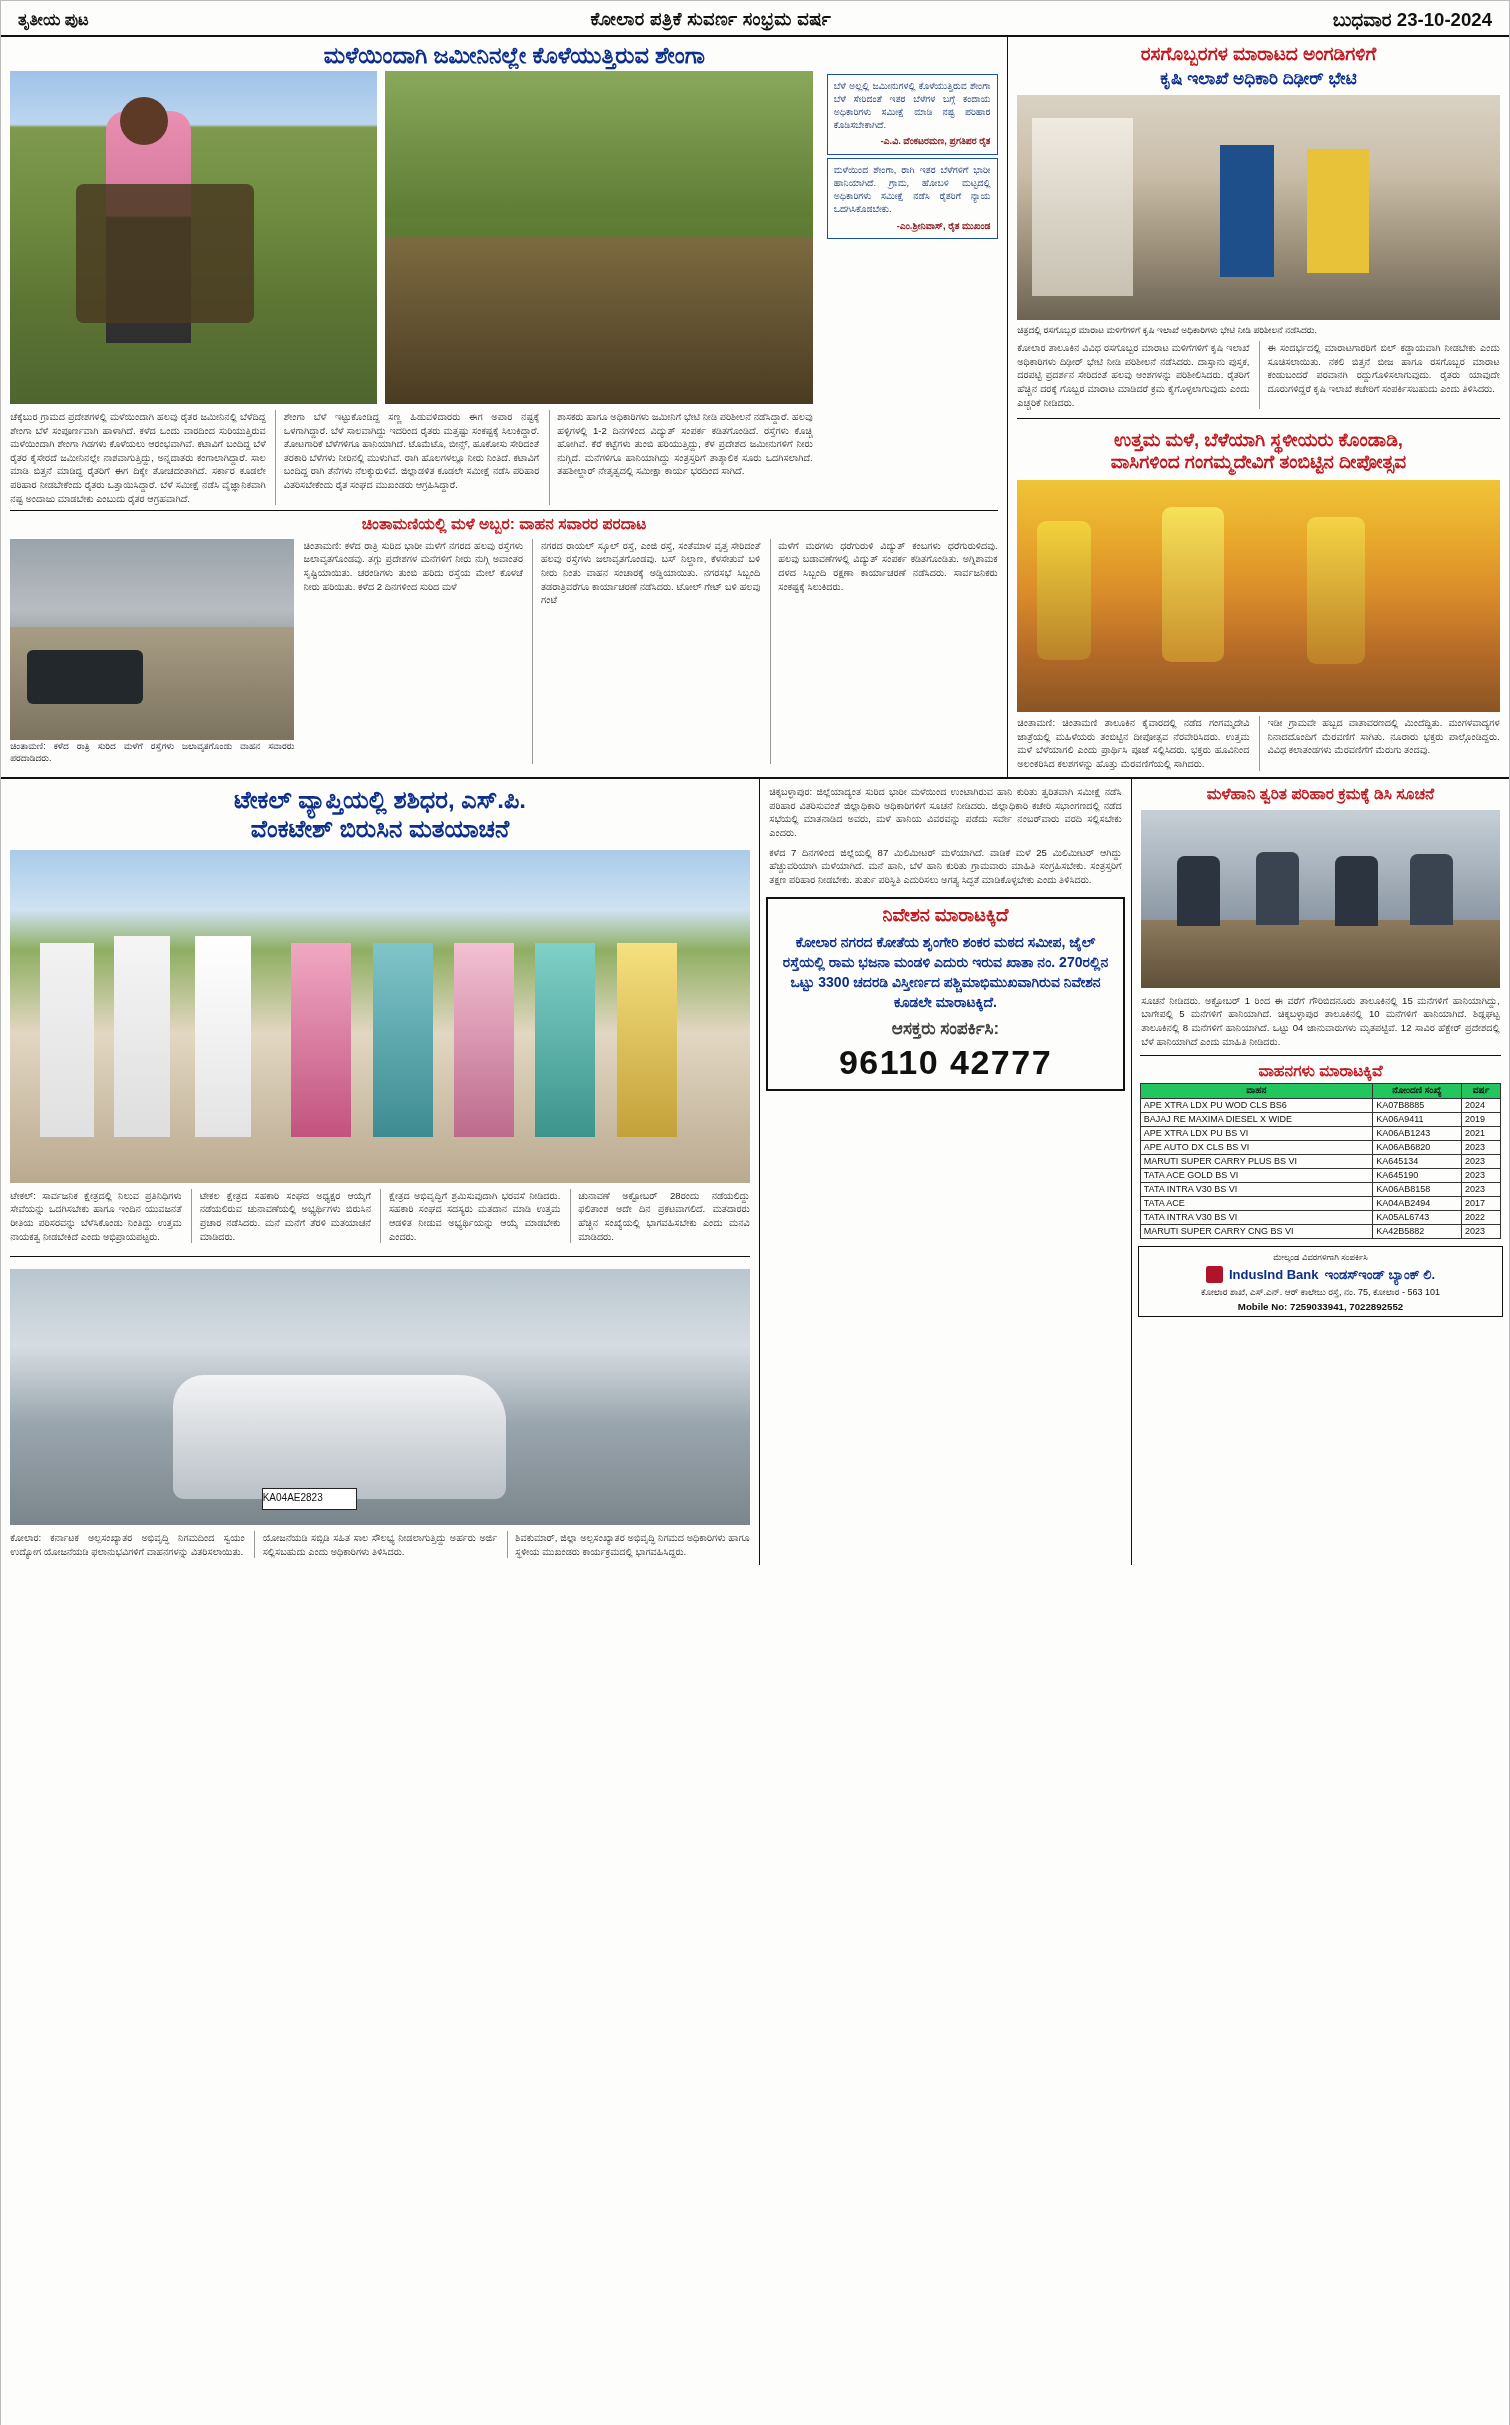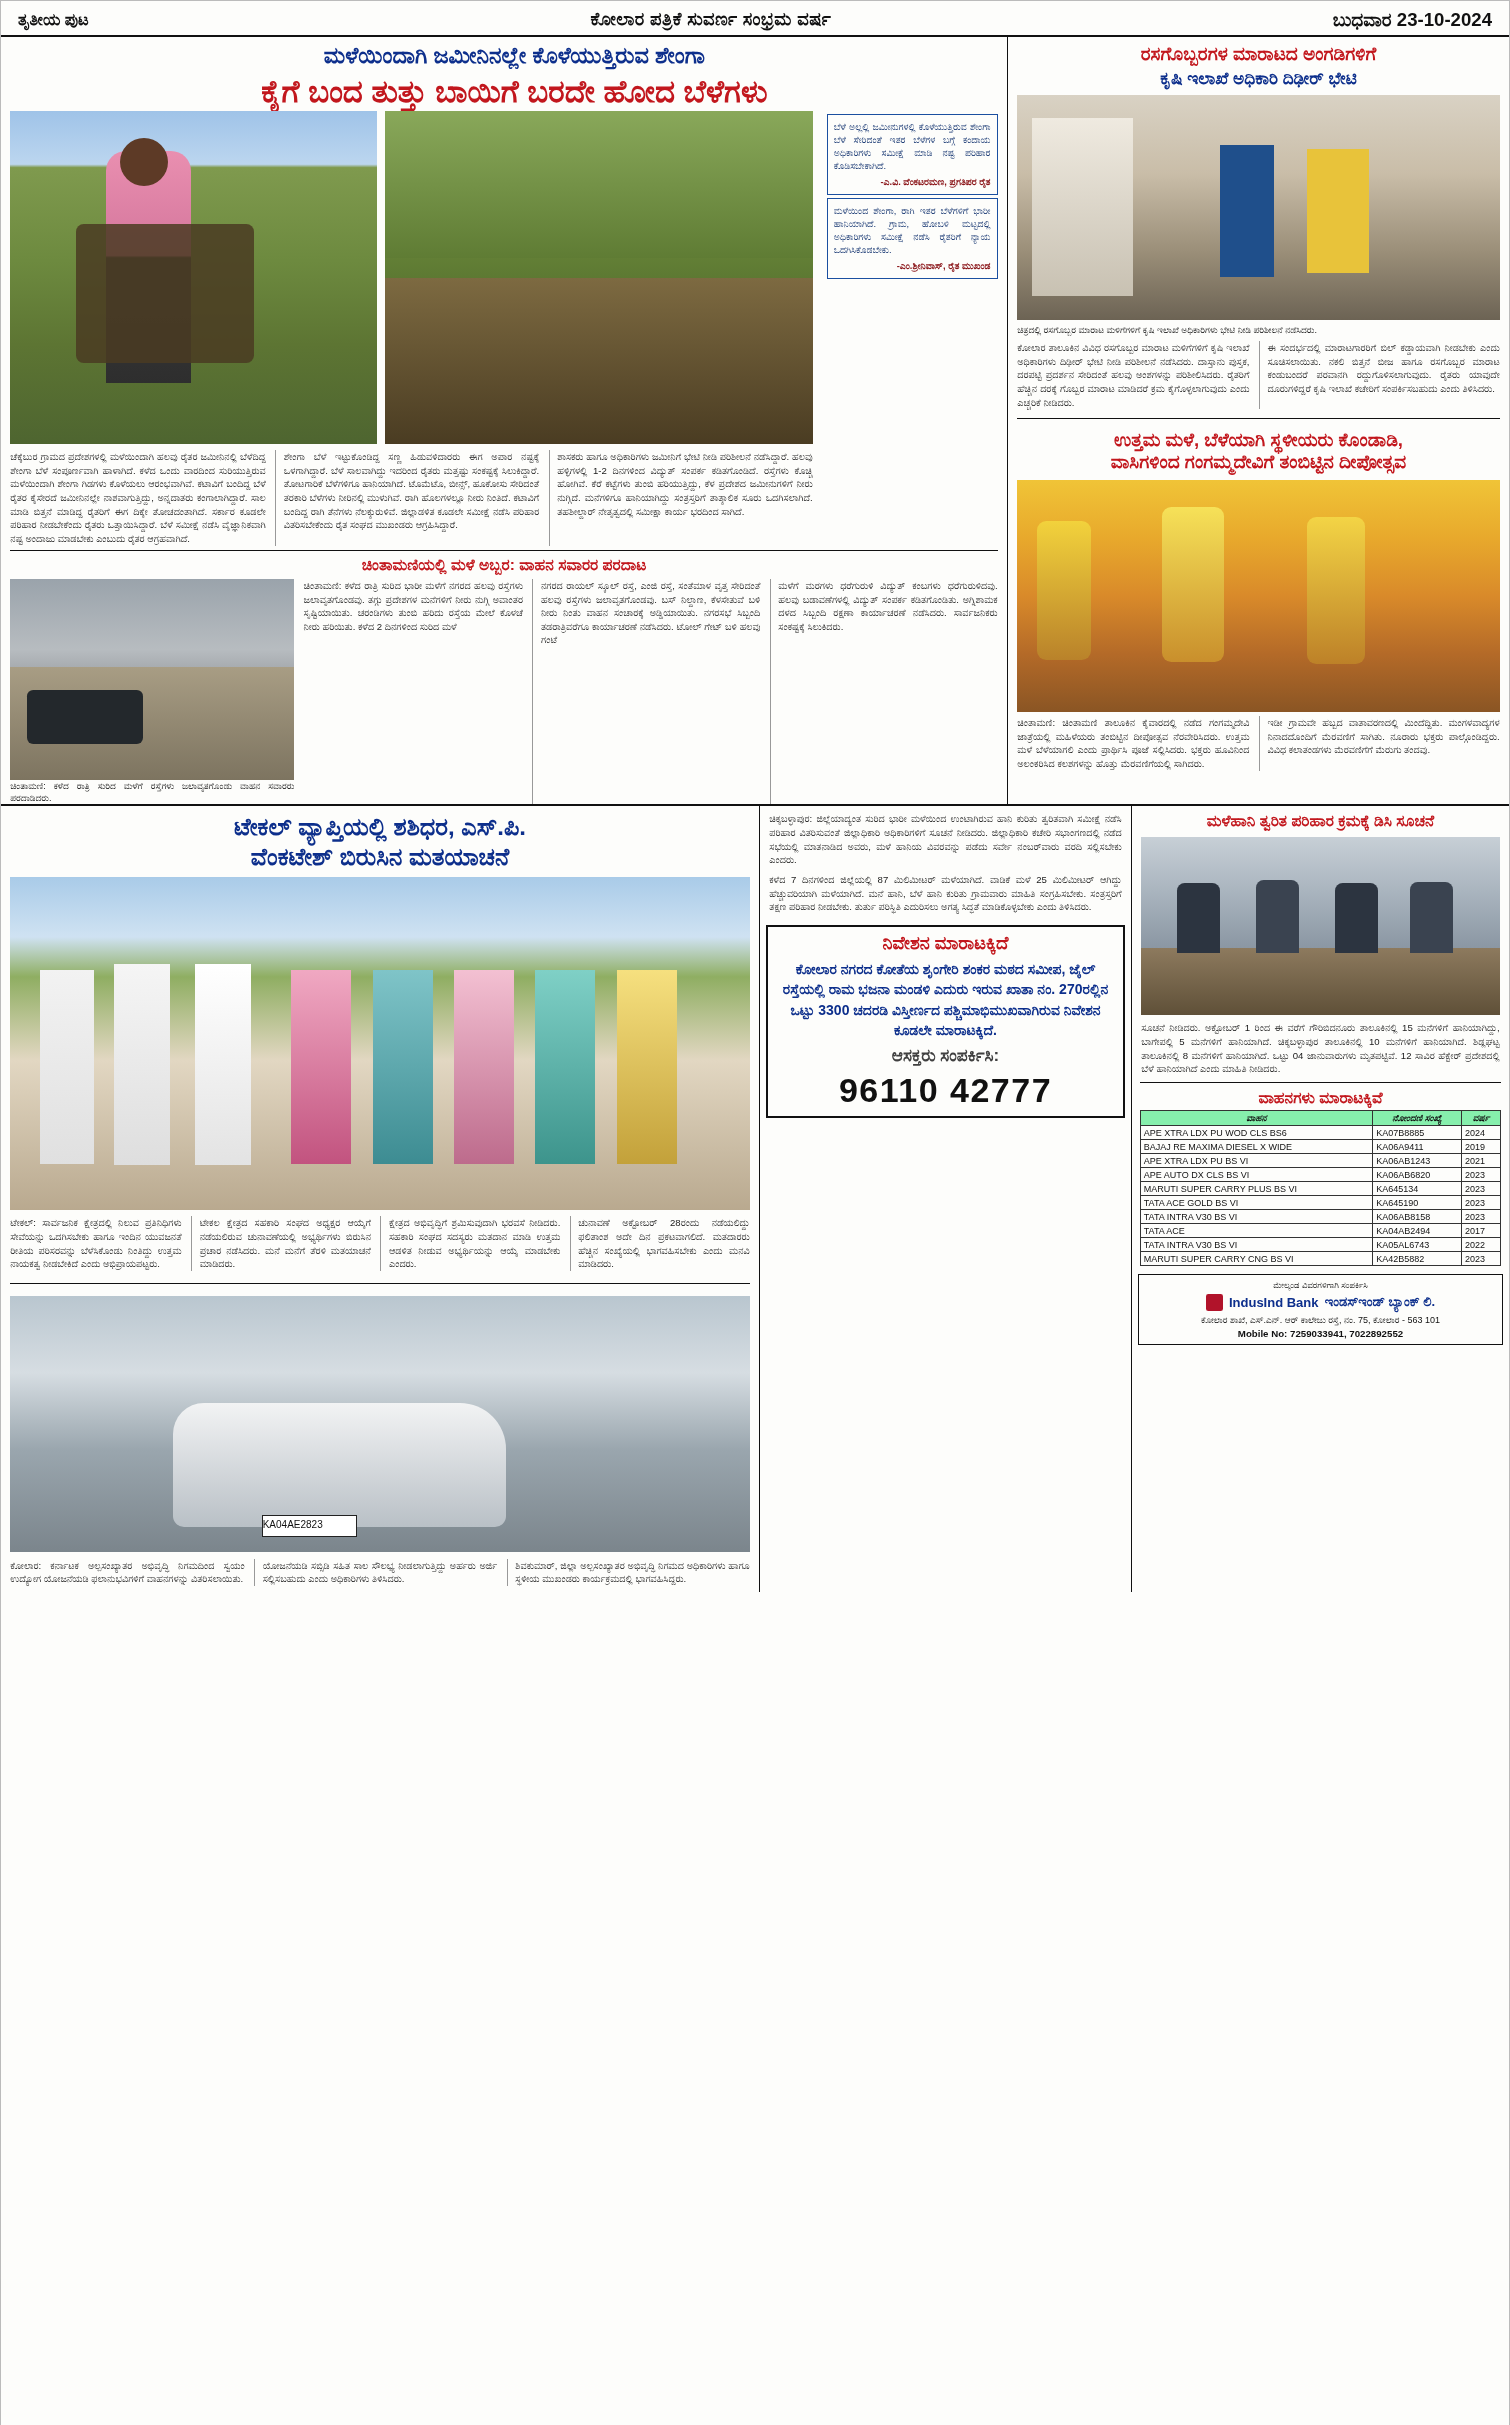--- a/index.html
+++ b/index.html
@@ -49,21 +49,21 @@
   .r-h1{font-size:18.6px;font-weight:bold;color:#c2171d;text-align:center;line-height:1.2;}
   .r-h2{font-size:17px;font-weight:bold;color:#0d2f8c;text-align:center;line-height:1.2;margin-top:3.1px;}
   
   .bottom{display:flex;border-top:2.3px solid #111;}
   .b-left{width:759px;box-sizing:border-box;border-right:1.5px solid #111;}
   .b-mid{width:372px;box-sizing:border-box;border-right:1.5px solid #111;}
   .b-right{width:377px;box-sizing:border-box;}
   
   table.vt{border-collapse:collapse;width:100%;font-size:9px;}
   table.vt th,table.vt td{border:0.8px solid #333;padding:1.5px 3.1px;text-align:left;color:#111;}
-  table.vt th{background:#86efac;font-weight:bold;text-align:center;font-style:italic;}
+  table.vt th{background:#22c55e;font-weight:bold;text-align:center;}
   .tbl-title{font-size:15.5px;font-weight:bold;color:#c2171d;text-align:center;padding:3.1px 0;}
   
   .ad{border:2.3px solid #111;margin:4.6px 6.2px;padding:6.2px;text-align:center;}
   .ad .adh{font-size:18px;color:#c2171d;font-weight:bold;line-height:1.2;}
   .ad .adb{font-size:14px;color:#0d2f8c;font-weight:bold;line-height:1.45;margin-top:4.6px;text-align:center;}
   .ad .adphone{font-size:34px;font-weight:bold;color:#111;letter-spacing:1.5px;margin-top:4.6px;}
   .ad .adcontact{font-size:17px;font-weight:bold;color:#404040;margin-top:6.2px;}
   .bankad{border:1.5px solid #111;margin:4.6px 6.2px;padding:4.6px 6.2px;}
   .bankad .bh{font-size:8.5px;color:#111;text-align:center;}
   .bankad .bname{font-size:13px;font-weight:bold;color:#0d2f8c;}
@@ -100,21 +100,20 @@
     </div>
   </div>
 
   <div class="content">
 
     <div class="leftzone">
 
       <div class="pad" style="padding-bottom:1.5px;padding-left:30px;">
         <div class="h-main">
           <div class="l1">ಮಳೆಯಿಂದಾಗಿ ಜಮೀನಿನಲ್ಲೇ ಕೊಳೆಯುತ್ತಿರುವ ಶೇಂಗಾ</div>
-          <div class="l2">ಕೈಗೆ ಬಂದ ತುತ್ತು ಬಾಯಿಗೆ ಬರದೇ ಹೋದ ಬೆಳೆಗಳು</div>
         </div>
       </div>
 
       <div style="display:flex;">
 
         <div style="width:821px;">
           <div class="photorow">
             <div class="photo pA ph-field">
               <div style="position:absolute;left:26%;top:12%;width:85px;height:232px;background:linear-gradient(180deg,#e98fb0 0%,#d4769c 45%,#3b3b3b 46%,#2e2e2e 100%);border-radius:20px 20px 0 0;"></div>
               <div style="position:absolute;left:30%;top:8%;width:48px;height:48px;border-radius:50%;background:#5d3a26;"></div>

